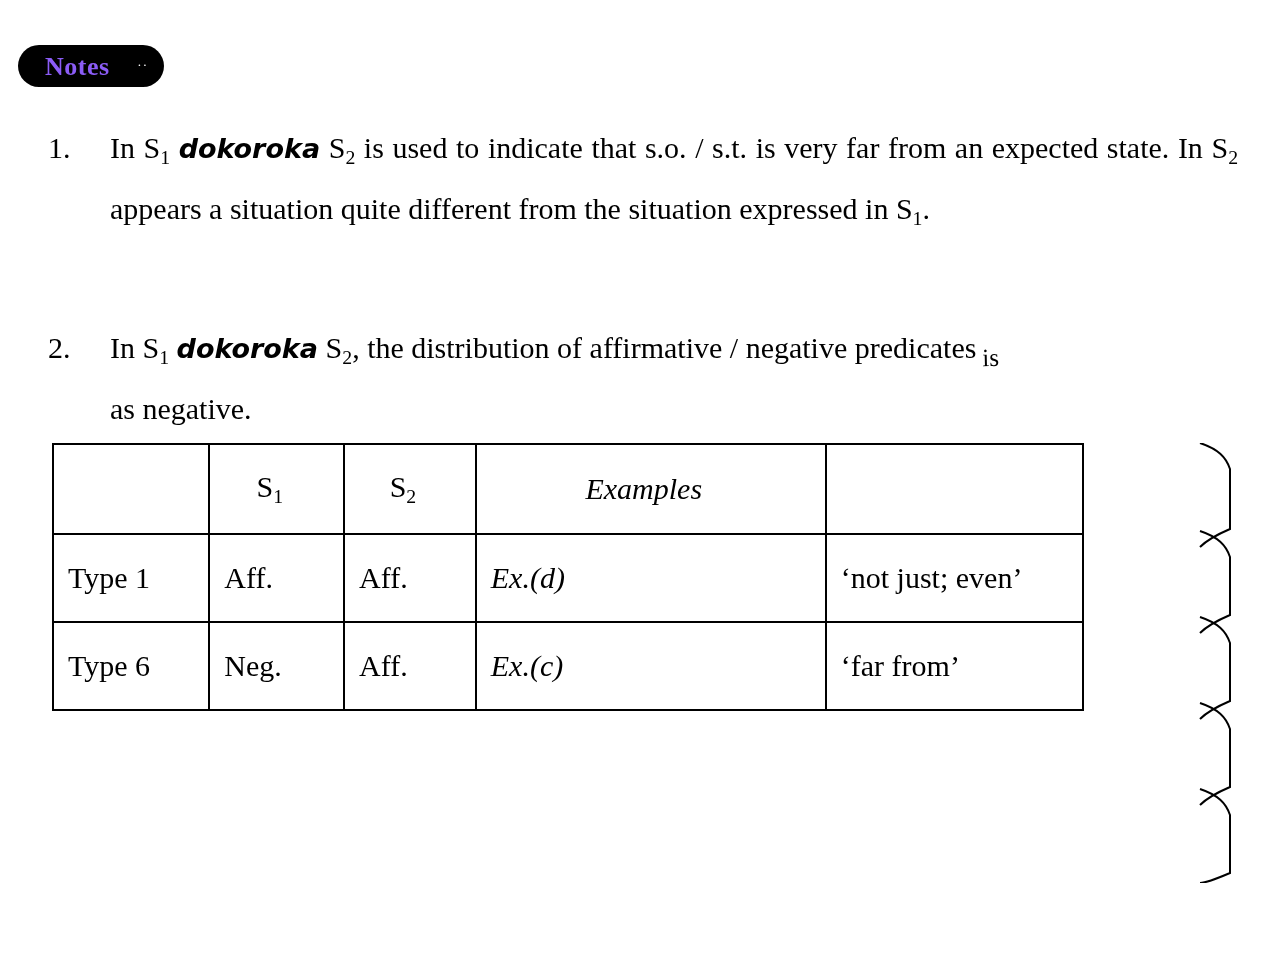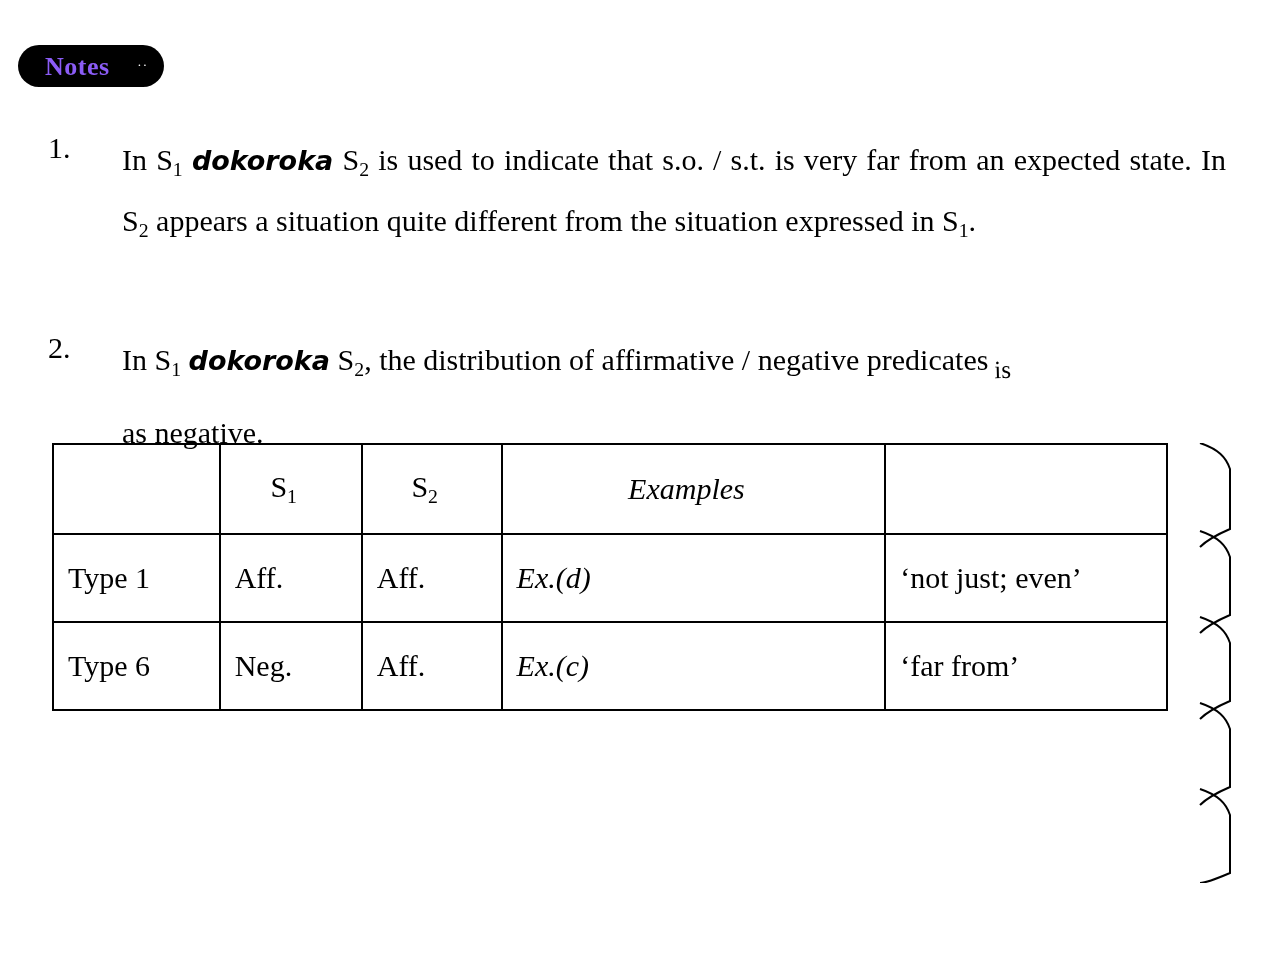--- a/index.html
+++ b/index.html
@@ -62,21 +62,21 @@
     left: 0;
     top: 0;
     width: 46px;
     font-size: 30px;
   }
   .note .body {
     margin-left: 62px;
     text-align: justify;
   }
   .note .body p {
-    margin: 12px;
+    margin: 0;
   }
 
   #note-1 {
     left: 48px;
     top: 122px;
     width: 1190px;
   }
   #note-1 .body { width: 1128px; }
 
   #note-2 {
@@ -105,21 +105,21 @@
   
   .table-wrap {
     position: absolute;
     left: 52px;
     top: 443px;
     width: 1182px;
     height: 440px;
   }
   table.grid {
     border-collapse: collapse;
-    width: 1116px;
+    width: 1032px;
     font-family: "Liberation Serif", serif;
     font-size: 30px;
   }
   table.grid td, table.grid th {
     border: 2px solid #000000;
     padding: 0 14px;
     height: 86px;
     font-weight: normal;
     text-align: left;
     vertical-align: middle;

